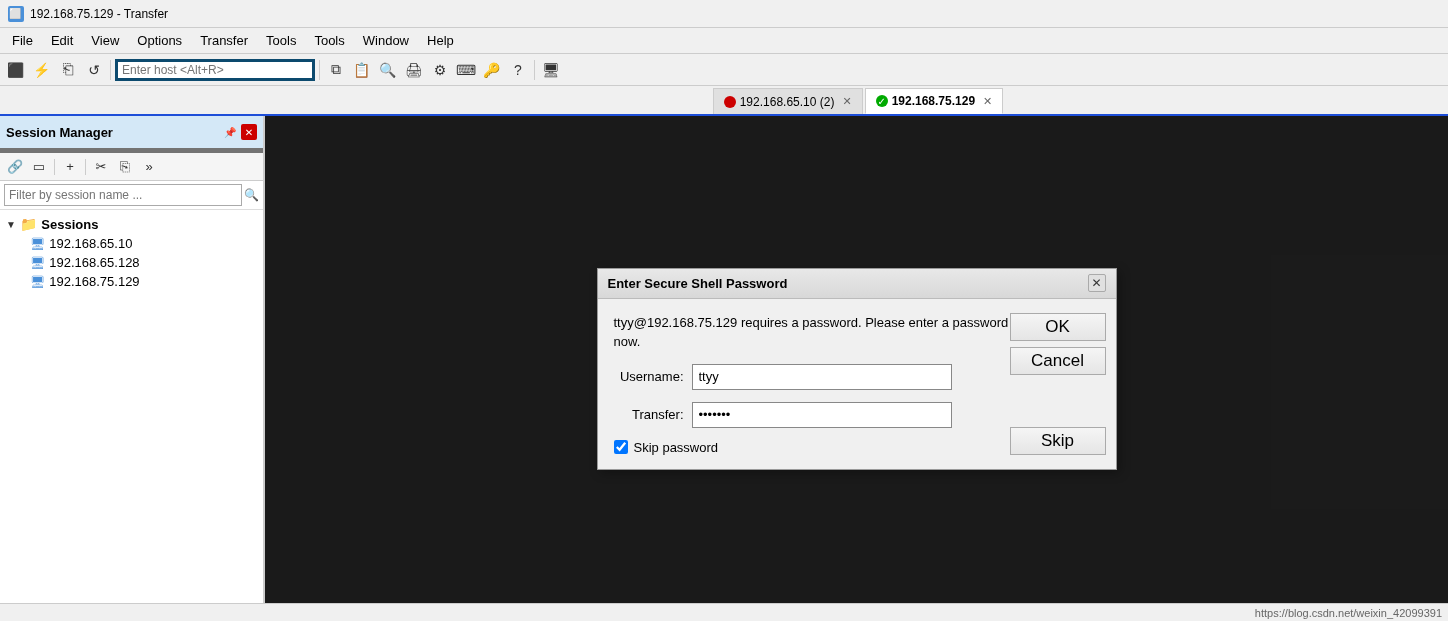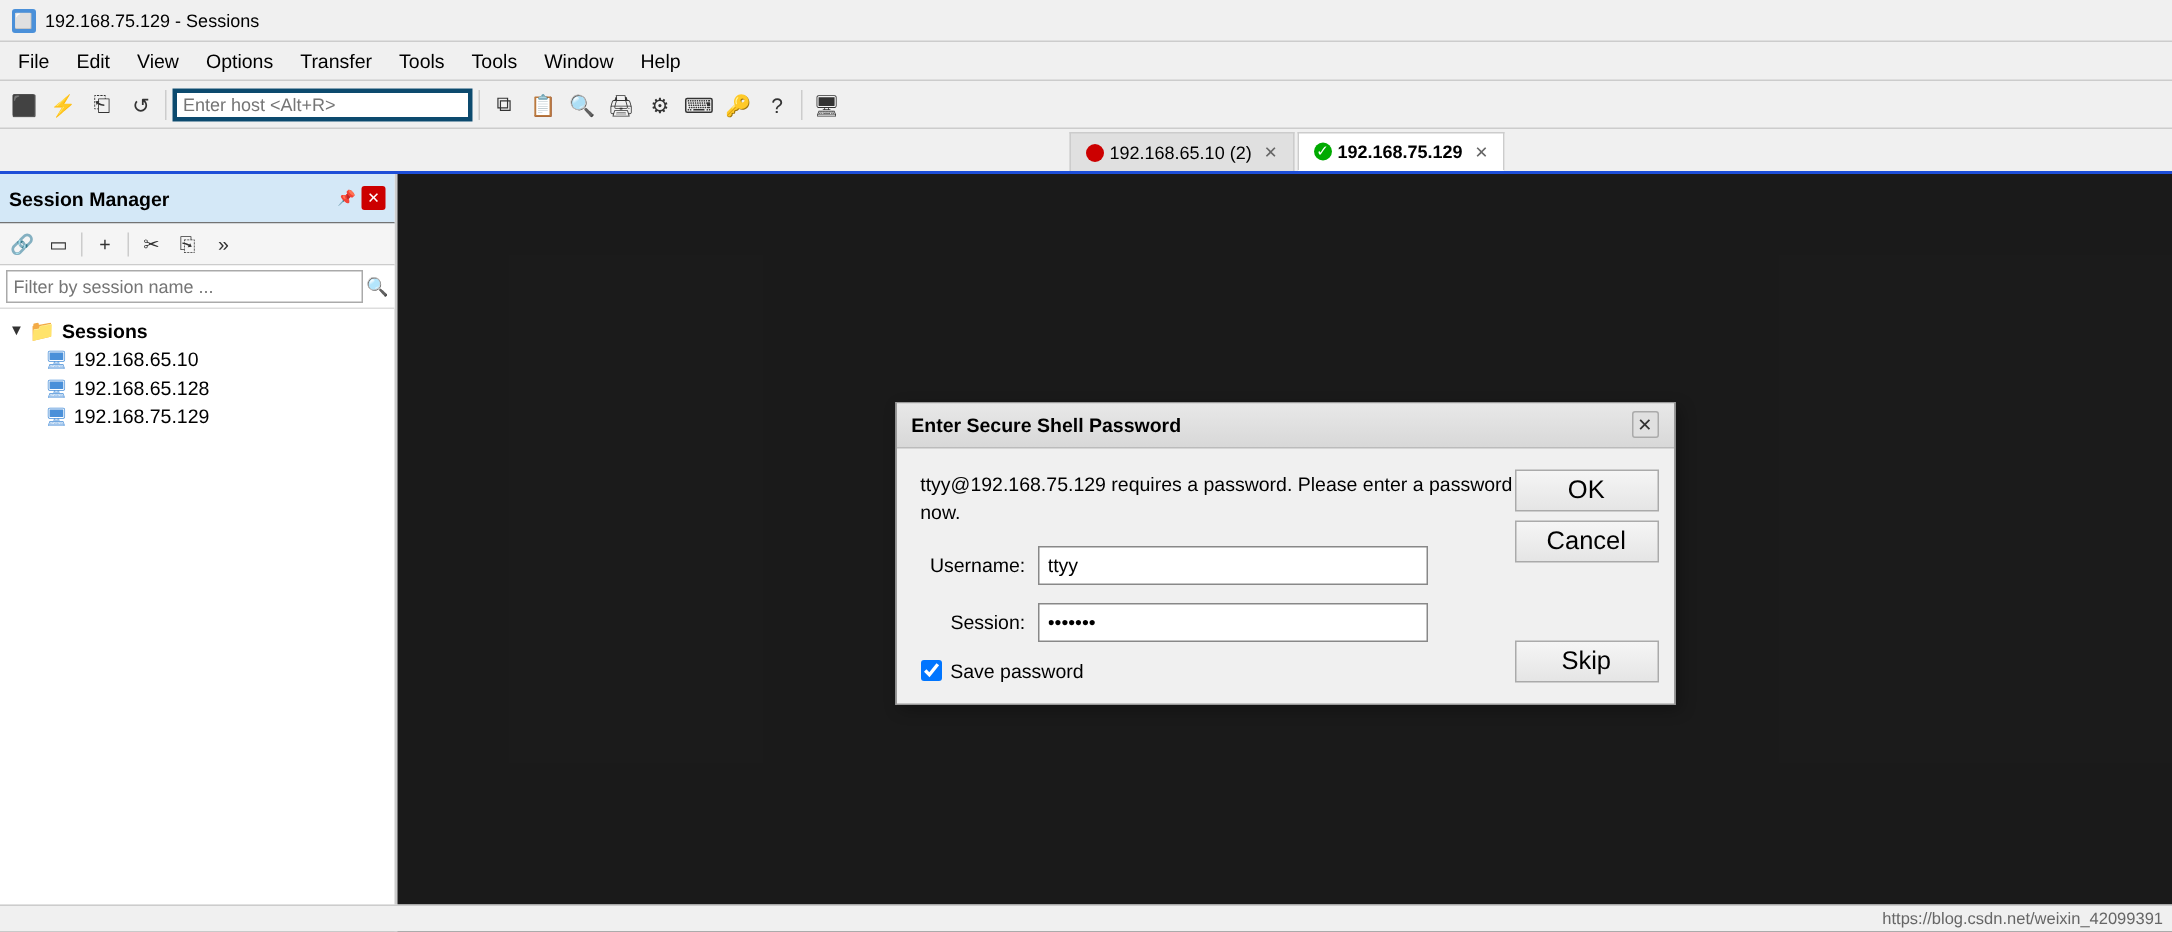--- a/index.html
+++ b/index.html
@@ -102,21 +102,21 @@
     .session-panel {
       width: 265px;
       background: white;
       border-right: 2px solid #ccc;
       display: flex;
       flex-direction: column;
       flex-shrink: 0;
     }
     .session-header {
       background: #d4e8f7;
-      border-bottom: 1px solid #737373;
+      border-bottom: 5px solid #737373;
       padding: 16px 6px;
       display: flex;
       align-items: center;
       justify-content: space-between;
       height: 28px;
     }
     .session-title { font-size: 13px; font-weight: 600; color: #000; }
     .session-header-btns { display: flex; gap: 2px; }
     .session-header-btn {
       width: 16px; height: 16px;
@@ -260,21 +260,21 @@
       left: 0;
     }
   </style>
 </head>
 <body>
 
 <div class="title-bar">
   <div class="title-bar-icon">
     <span style="color:white;font-size:10px;">⬜</span>
   </div>
-  <span class="title-bar-text">192.168.75.129 - Sessions</span>
+  <span class="title-bar-text">192.168.75.129 - Transfer</span>
 </div>
 
 <div class="menu-bar">
   <span class="menu-item">File</span>
   <span class="menu-item">Edit</span>
   <span class="menu-item">View</span>
   <span class="menu-item">Options</span>
   <span class="menu-item">Transfer</span>
   <span class="menu-item">Tools</span>
   <span class="menu-item">Tools</span>
@@ -372,26 +372,26 @@
           <div class="dialog-close-btn">✕</div>
         </div>
         <div class="dialog-body">
           <div class="dialog-left">
             <div class="dialog-message">ttyy@192.168.75.129 requires a password.  Please enter a password now.</div>
             <div class="form-row">
               <label class="form-label">Username:</label>
               <input type="text" class="form-input" value="ttyy" style="">
             </div>
             <div class="form-row">
-              <label class="form-label">Session:</label>
+              <label class="form-label">Transfer:</label>
               <input type="password" class="form-input" value="1234567" style="">
             </div>
             <div class="checkbox-row">
               <input type="checkbox" class="cb-input" checked="" style="">
-              <span>Save password</span>
+              <span>Skip password</span>
             </div>
           </div>
           <div class="dialog-right">
             <button class="dialog-btn">OK</button>
             <button class="dialog-btn">Cancel</button>
             <div style="flex:1"></div>
             <button class="dialog-btn">Skip</button>
           </div>
         </div>
       </div>

